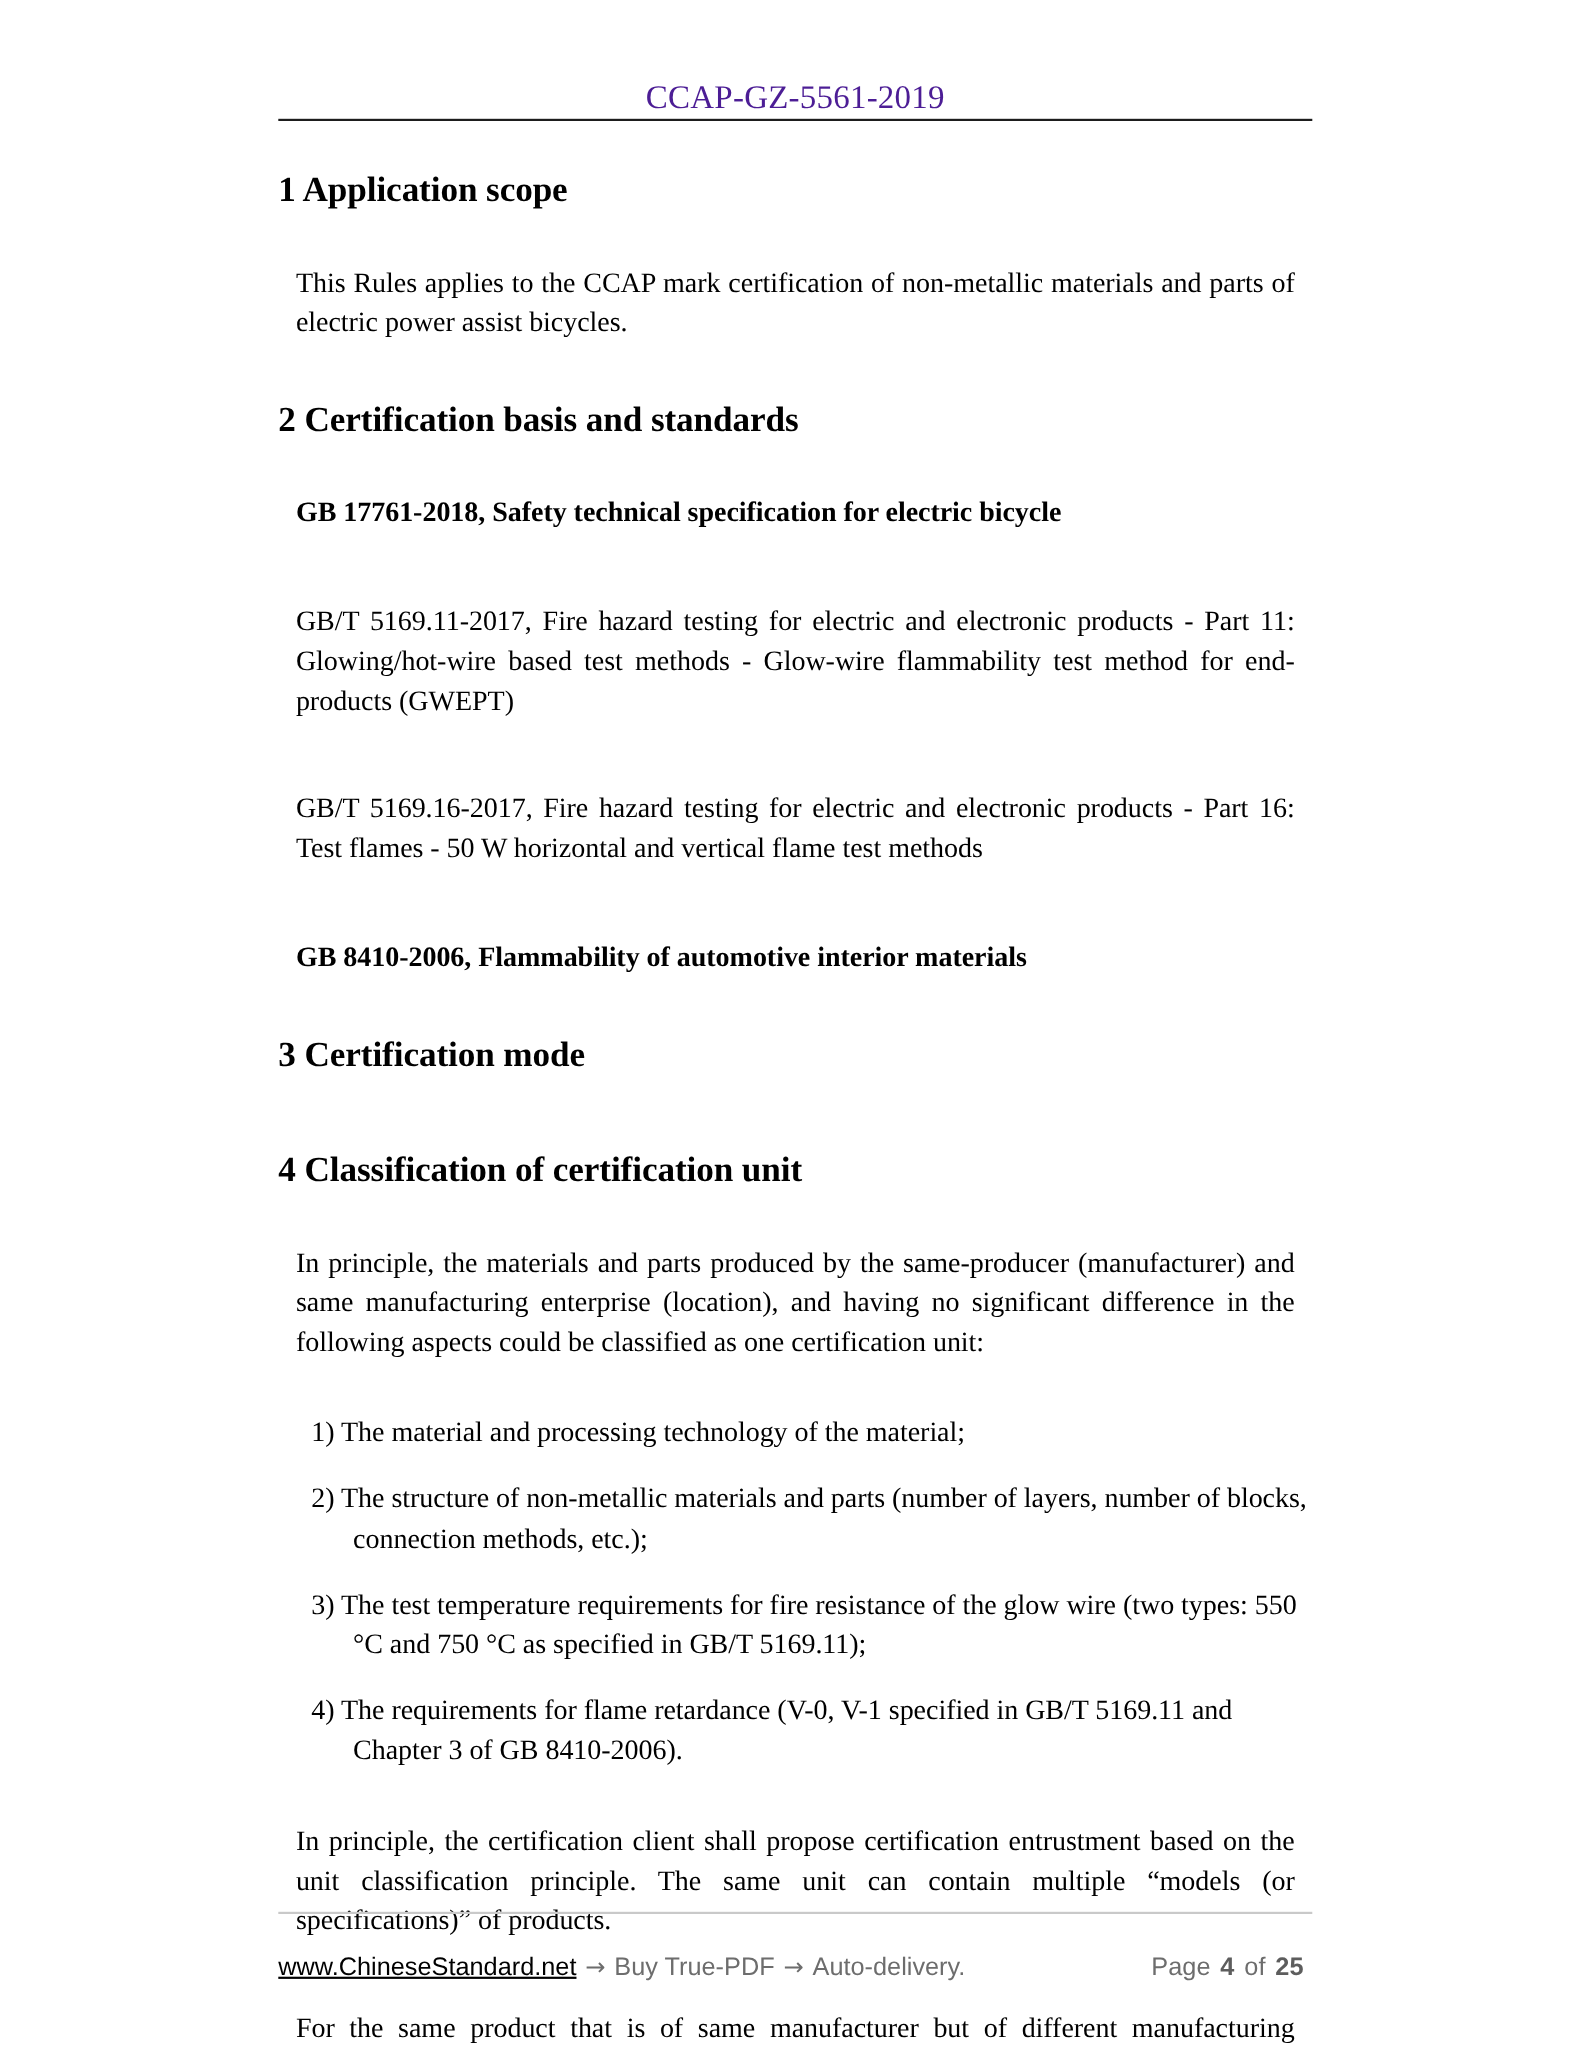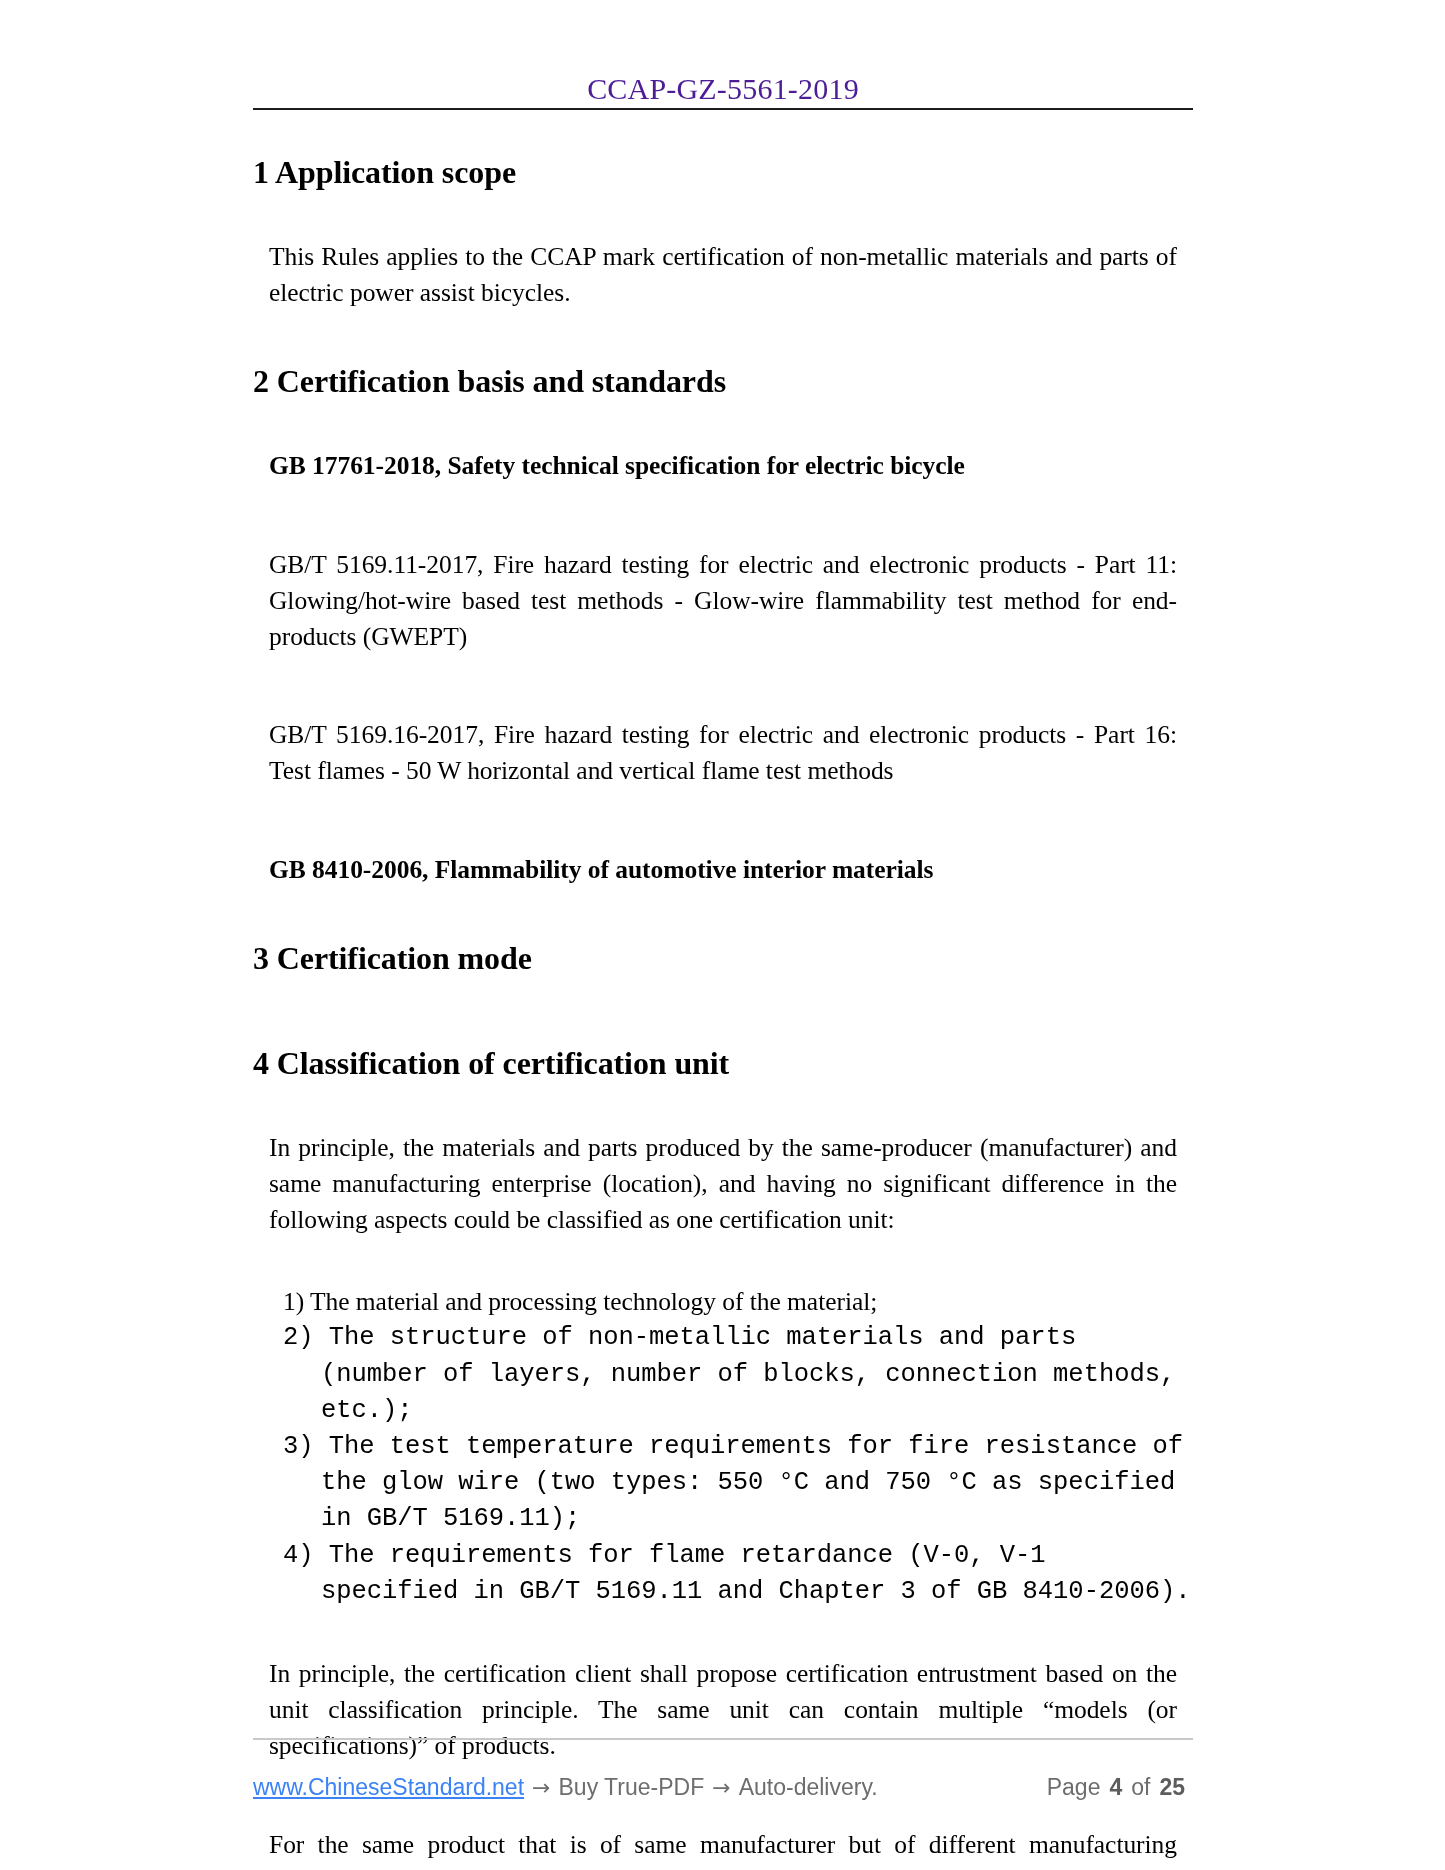--- a/index.html
+++ b/index.html
@@ -90,21 +90,21 @@
   ol.unit-list li {
     font-size: 25.5px;
     line-height: 1.42;
     margin: 0 0 0 0;
     padding: 0 0 0 68px;
     text-indent: -38px;
     text-align: left;
     letter-spacing: -0.05px;
   }
   ol.unit-list li + li {
-    font-family: Liberation Mono, monospace;
+    margin-top: 24px;
   }
 
   
   .footer-rule {
     position: absolute;
     left: 253px;
     top: 1738px;
     width: 940px;
     height: 0;
     border-top: 2px solid #c9c9c9;
@@ -121,21 +121,21 @@
     align-items: baseline;
     white-space: nowrap;
   }
   .footer-left {
     display: inline-flex;
     align-items: baseline;
     gap: 8px;
   }
   .footer-link {
     text-decoration: underline;
-    color: #3b82f6;
+    color: #000000;
   }
   .footer-arrow {
     font-family: "DejaVu Sans", sans-serif;
     font-size: 22px;
   }
   .footer-right {
     margin-left: auto;
     padding-right: 8px;
     display: inline-flex;
     align-items: baseline;

